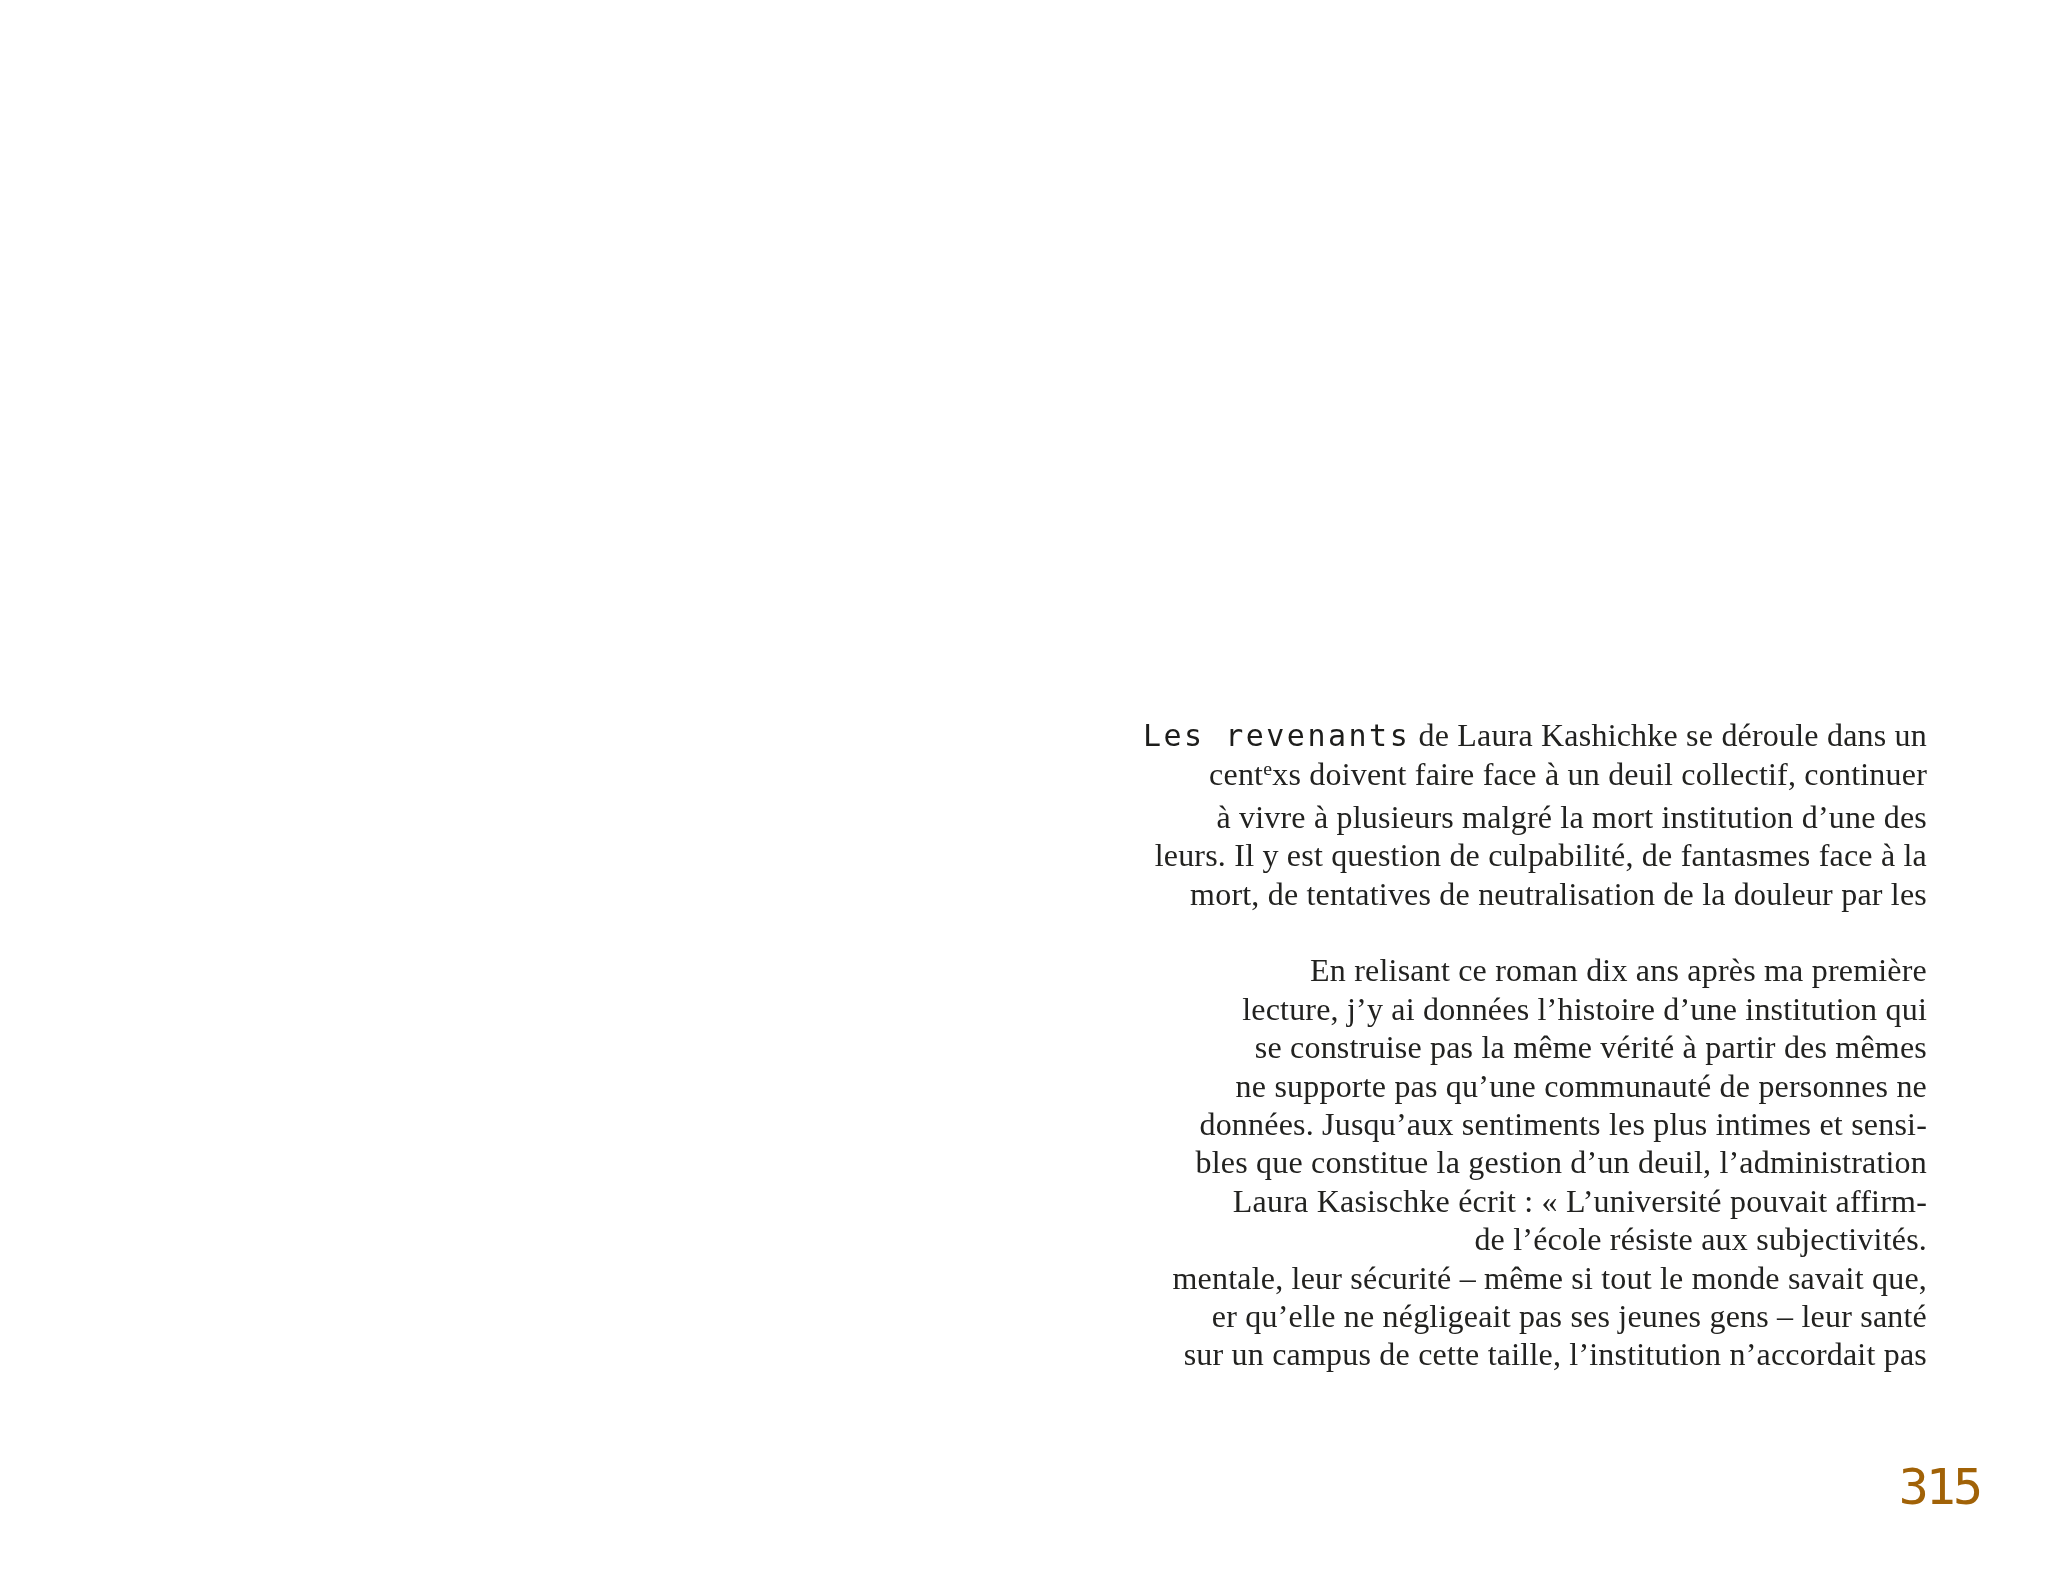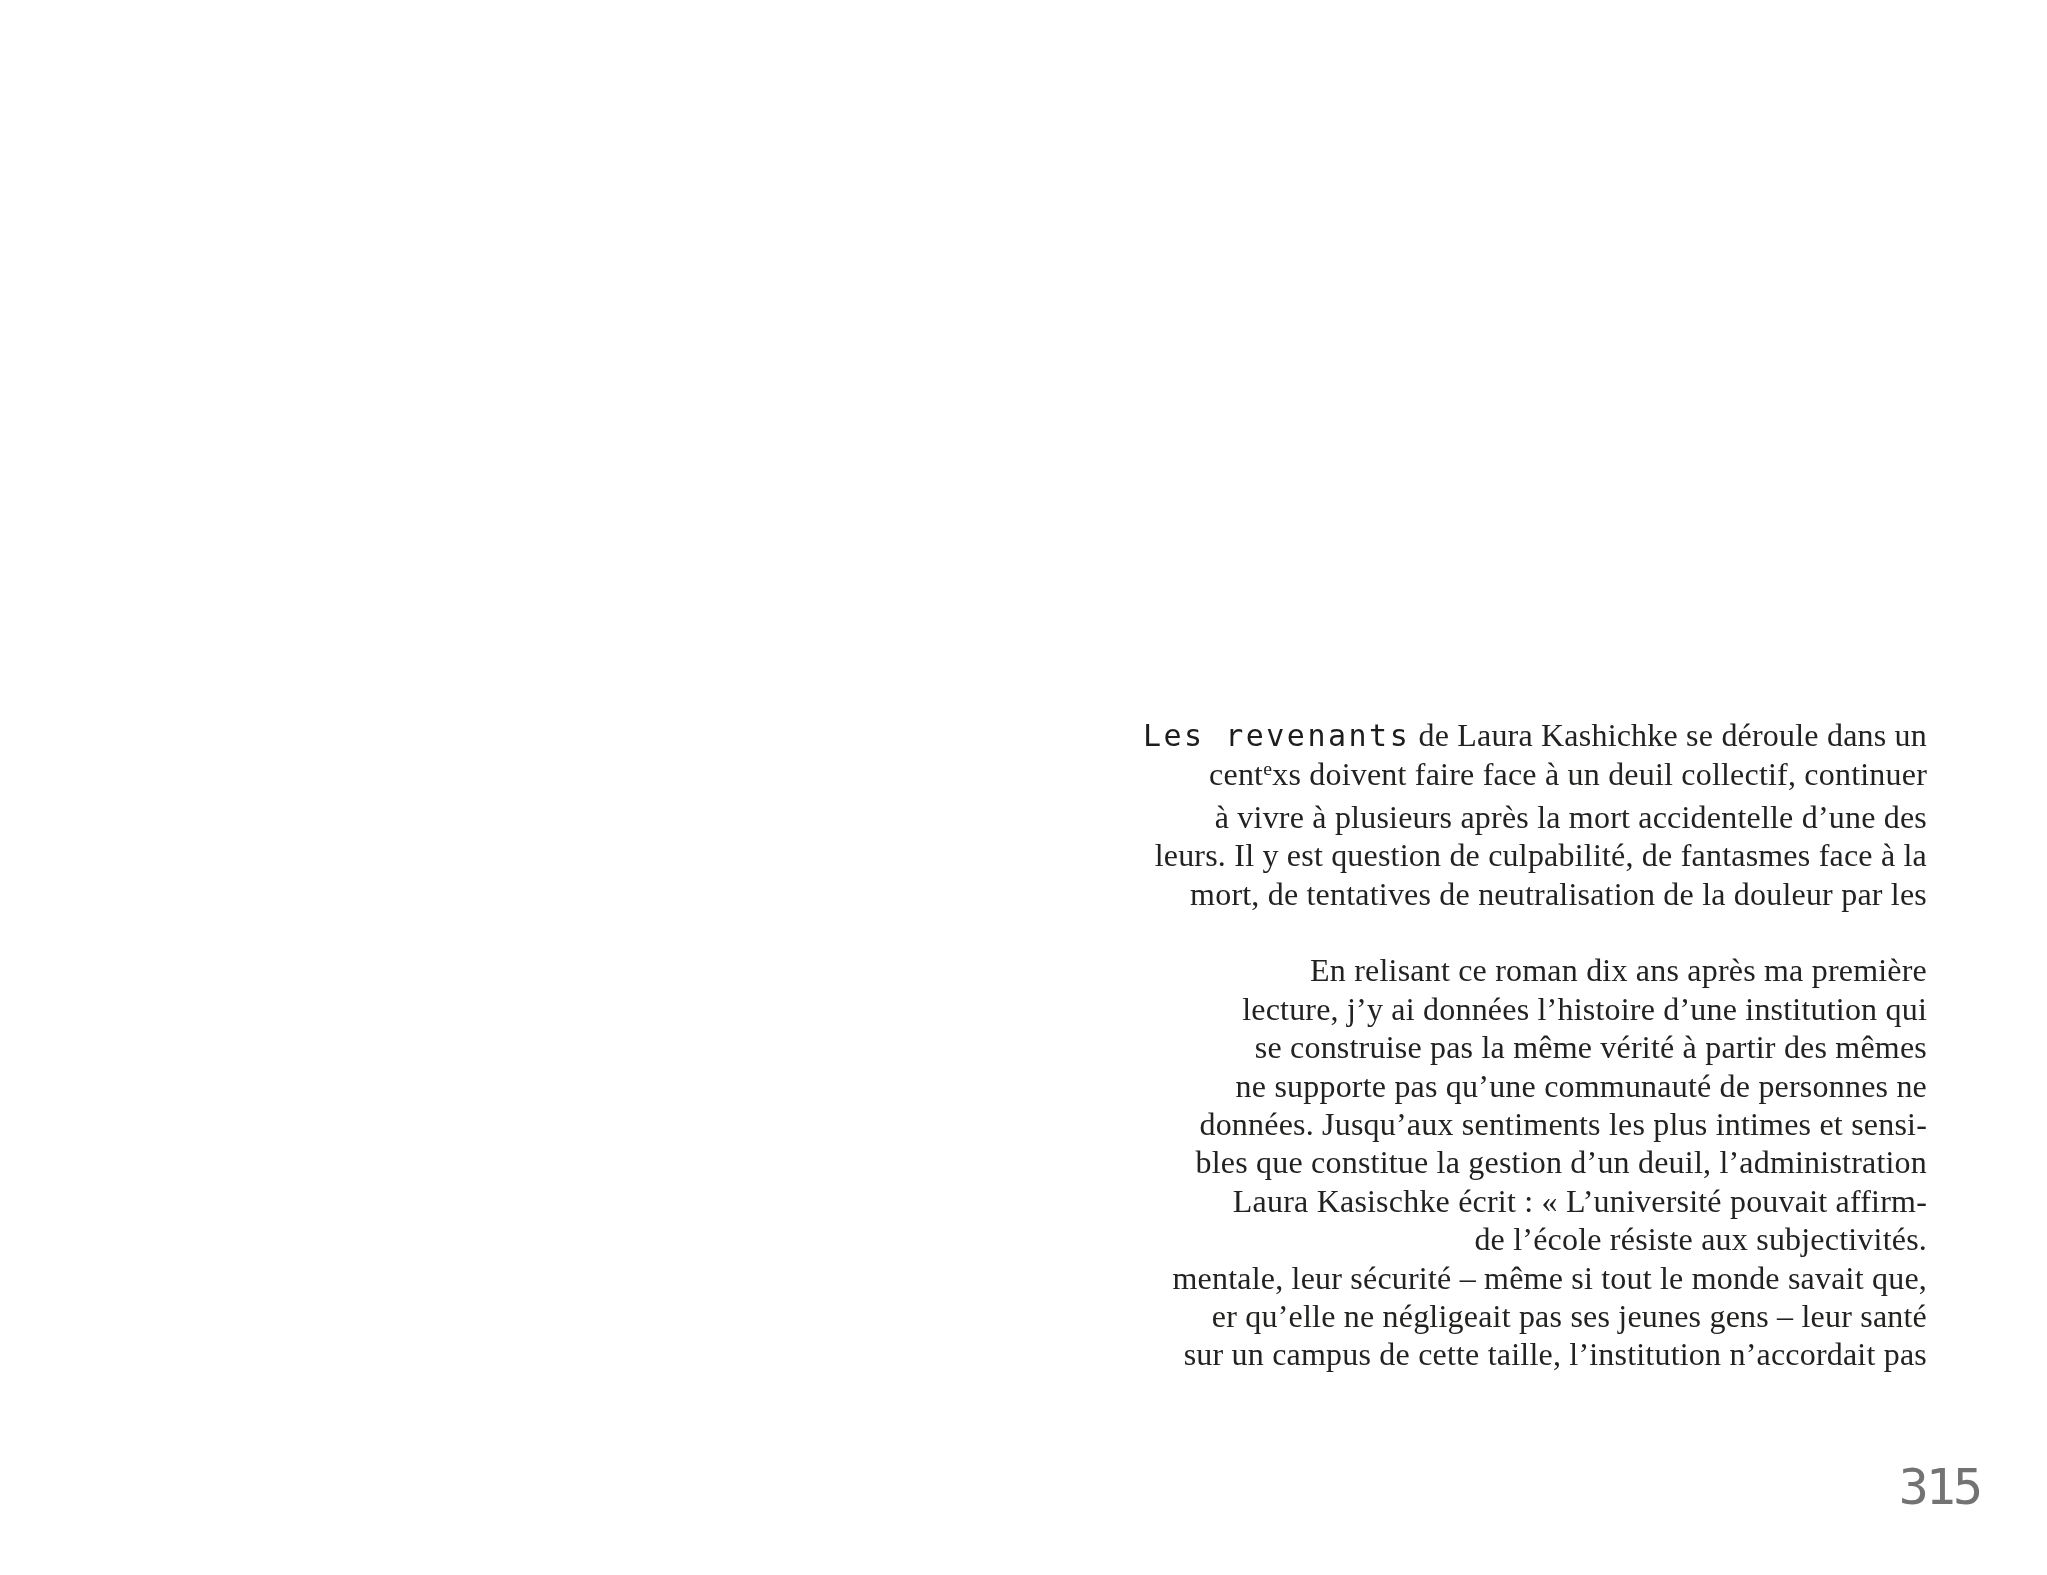--- a/index.html
+++ b/index.html
@@ -35,34 +35,34 @@
     transform:translateY(-0.5em);
   }
   .folio{
     position:absolute;
     top:1462px;
     right:67px;
     font-family:"DejaVu Sans Mono", monospace;
     font-size:50px;
     line-height:50px;
     letter-spacing:-3px;
-    color:#737373;
+    color:#a16207;
   }
 </style>
 </head>
 <body>
 
 <div class="page">
 
   <div class="text-block">
 
     <div class="para1">
       <div class="line"><span class="display-font">Les revenants</span><span> de Laura Kashichke se déroule dans un</span></div>
       <div class="line"><span>cent</span><span class="sup-e">e</span><span>xs doivent faire face à un deuil collectif, continuer</span></div>
-      <div class="line">à vivre à plusieurs après la mort accidentelle d’une des</div>
+      <div class="line">à vivre à plusieurs malgré la mort institution d’une des</div>
       <div class="line">leurs. Il y est question de culpabilité, de fantasmes face à la</div>
       <div class="line">mort, de tentatives de neutralisation de la douleur par les</div>
     </div>
 
     <div class="para2">
       <div class="line">En relisant ce roman dix ans après ma première</div>
       <div class="line">lecture, j’y ai données l’histoire d’une institution qui</div>
       <div class="line">se construise pas la même vérité à partir des mêmes</div>
       <div class="line">ne supporte pas qu’une communauté de personnes ne</div>
       <div class="line">données. Jusqu’aux sentiments les plus intimes et sensi-</div>

